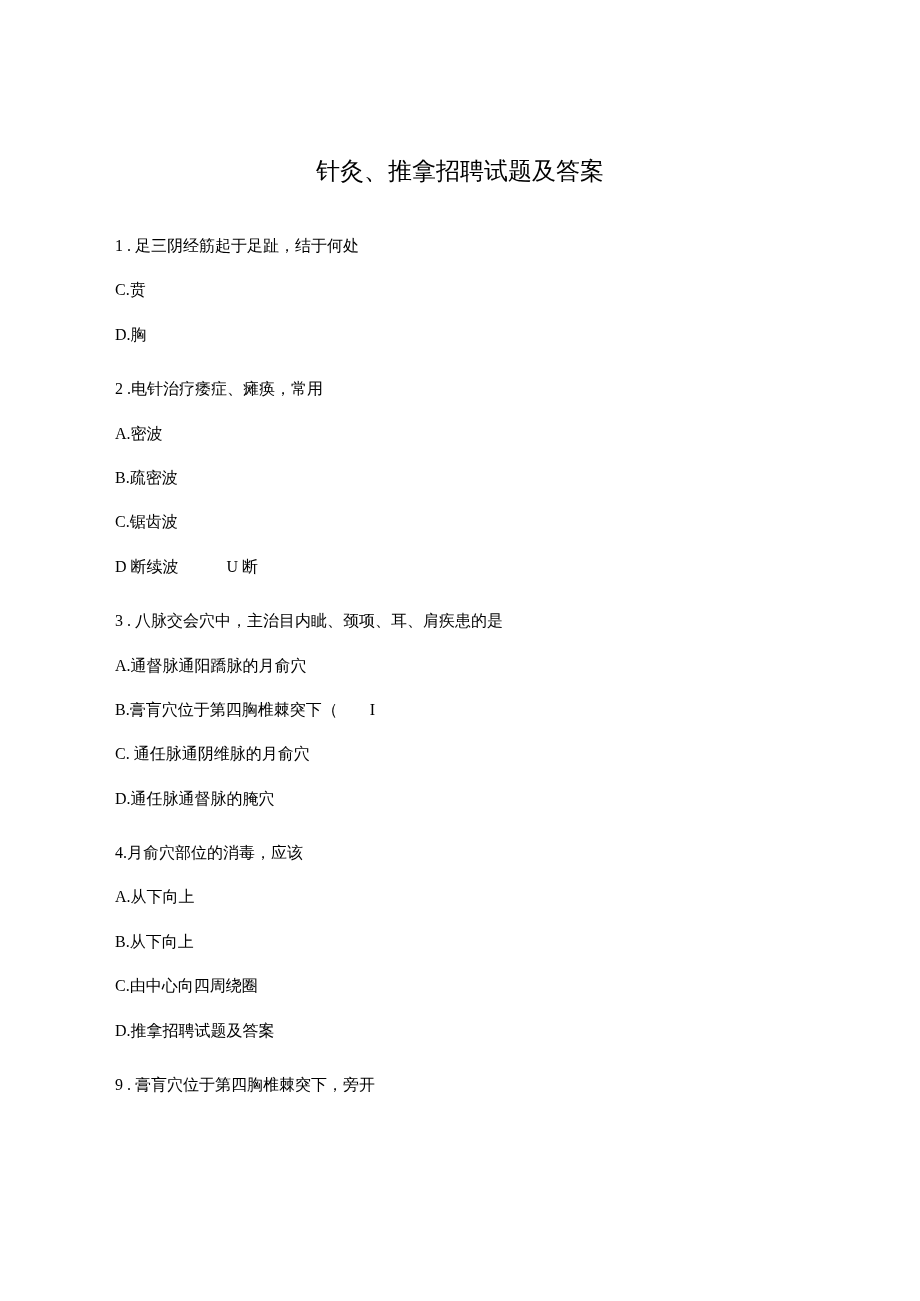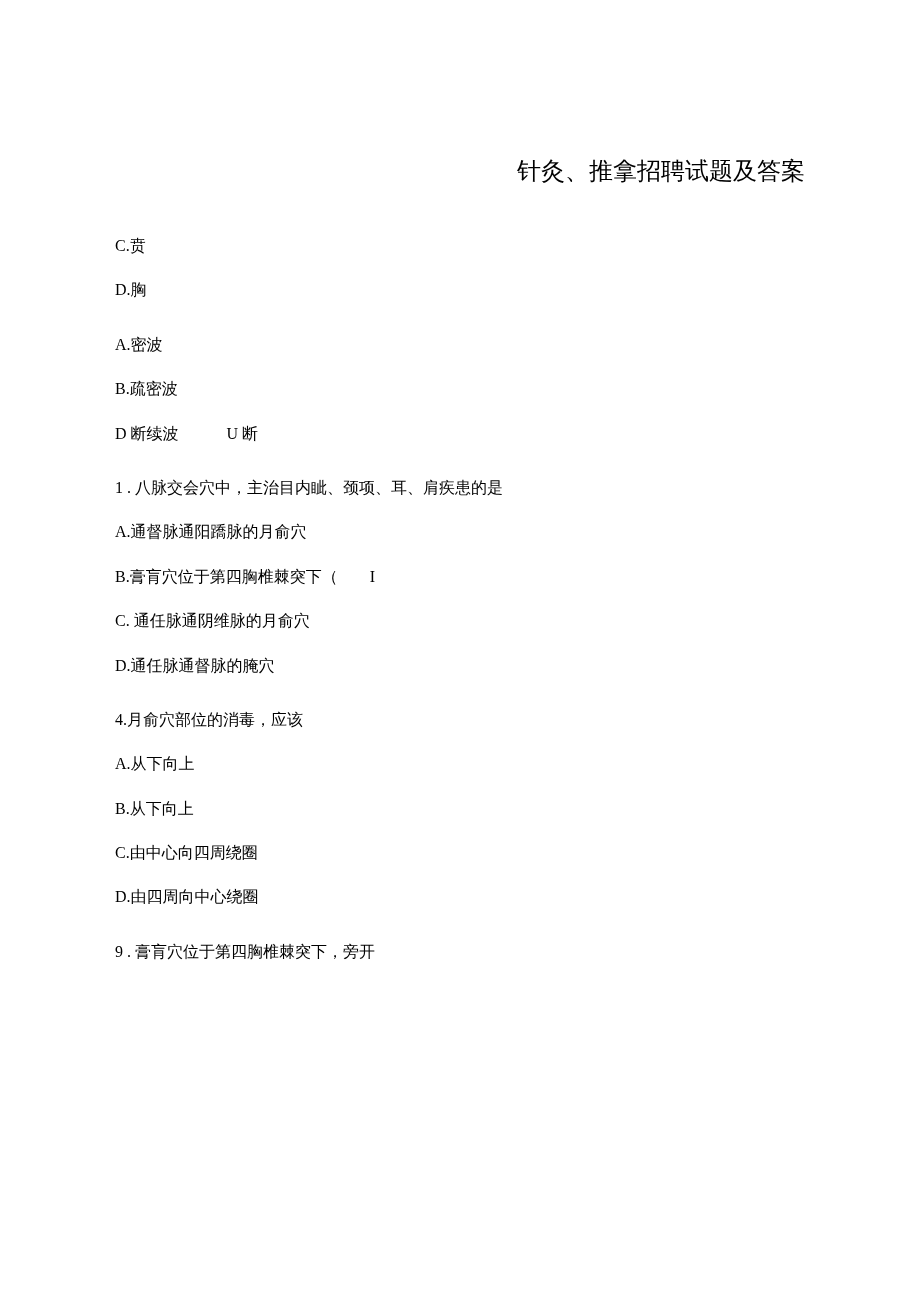--- a/index.html
+++ b/index.html
@@ -9,21 +9,21 @@
     }
     body {
       background: #ffffff;
       width: 920px;
       height: 1301px;
       font-family: "SimSun", "宋体", serif;
       color: #000000;
       padding: 155px 115px 0 115px;
     }
     .title {
-      text-align: right;
+      text-align: center;
       font-size: 24px;
       font-weight: normal;
       margin-bottom: 48px;
       font-family: "SimSun", "宋体", serif;
     }
     .question-stem {
       font-size: 16px;
       margin-bottom: 22px;
       line-height: 1.4;
     }
@@ -43,45 +43,48 @@
       display: inline-block;
       width: 32px;
     }
   </style>
 </head>
 <body>
 
 <h1 class="title">针灸、推拿招聘试题及答案</h1>
 
 <div class="question-block">
+  <div class="question-stem">1 . 足三阴经筋起于足趾，结于何处</div>
   <div class="option">C.贲</div>
   <div class="option">D.胸</div>
 </div>
 
 <div class="question-block">
+  <div class="question-stem">2  .电针治疗痿症、瘫痪，常用</div>
   <div class="option">A.密波</div>
   <div class="option">B.疏密波</div>
+  <div class="option">C.锯齿波</div>
   <div class="option">
     <span>D 断续波</span><span class="inline-gap"></span><span>U 断</span>
   </div>
 </div>
 
 <div class="question-block">
-  <div class="question-stem">1  . 八脉交会穴中，主治目内眦、颈项、耳、肩疾患的是</div>
+  <div class="question-stem">3  . 八脉交会穴中，主治目内眦、颈项、耳、肩疾患的是</div>
   <div class="option">A.通督脉通阳蹻脉的月俞穴</div>
   <div class="option">
     <span>B.膏肓穴位于第四胸椎棘突下（</span><span class="wide-space"></span><span>I</span>
   </div>
   <div class="option">C. 通任脉通阴维脉的月俞穴</div>
   <div class="option">D.通任脉通督脉的腌穴</div>
 </div>
 
 <div class="question-block">
   <div class="question-stem">4.月俞穴部位的消毒，应该</div>
   <div class="option">A.从下向上</div>
   <div class="option">B.从下向上</div>
   <div class="option">C.由中心向四周绕圈</div>
-  <div class="option">D.由四周向中心绕圈</div>
+  <div class="option">D.推拿招聘试题及答案</div>
 </div>
 
 <div class="question-block">
   <div class="question-stem">9  . 膏肓穴位于第四胸椎棘突下，旁开</div>
 </div>
 
 </body></html>

